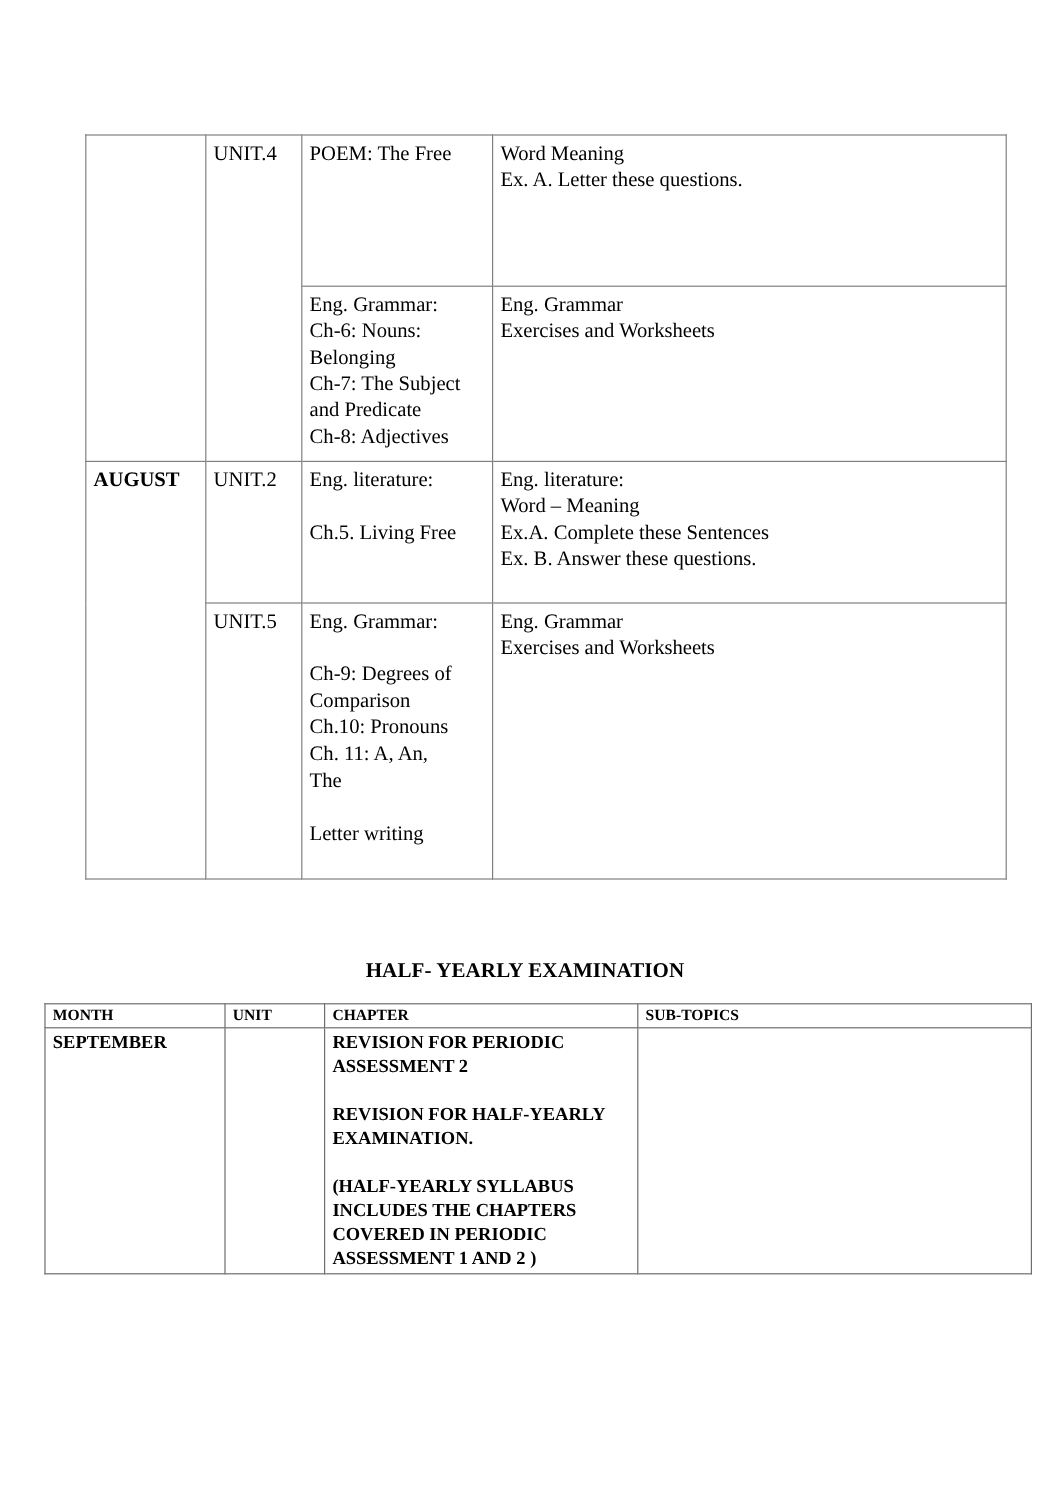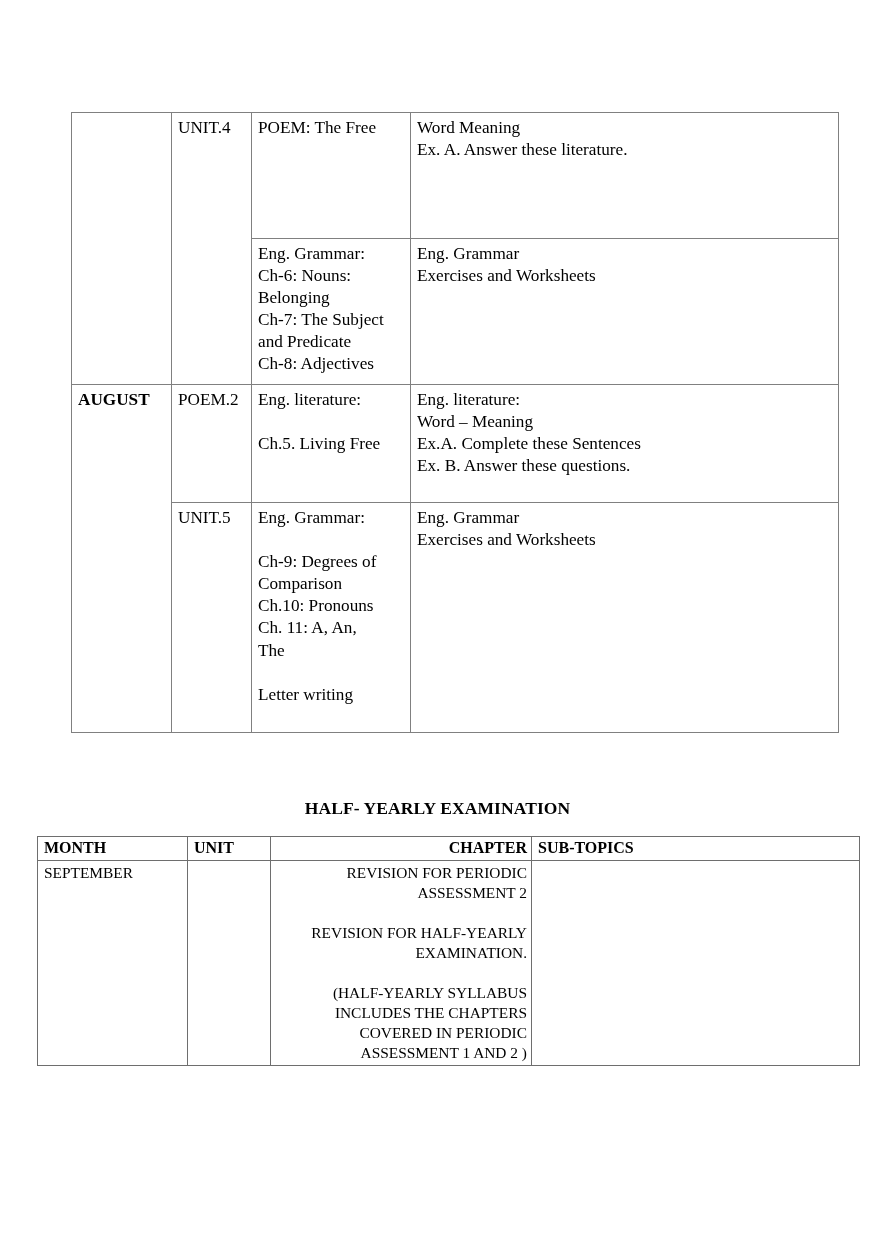--- a/index.html
+++ b/index.html
@@ -68,30 +68,30 @@
     vertical-align: top;
     padding: 2px 4px 2px 6px;
     font-size: 15.4px;
     line-height: 1.3;
     font-family: "Liberation Serif", "DejaVu Serif", serif;
     text-align: left;
     font-weight: normal;
   }
   .tbl2 th {
     font-weight: bold;
-    font-size: 16px;
+    font-size: 13px;
     padding-top: 1px;
     padding-bottom: 1px;
   }
   .tbl2 .d-month { width: 150px; }
   .tbl2 .d-unit  { width: 83px; margin-top: 44px; }
-  .tbl2 .d-chap  { width: 261px; text-align: right; }
+  .tbl2 .d-chap  { width: 261px; }
   .tbl2 .d-sub   { width: 328px; }
   .tbl2 .body-cell { height: 192px; }
-  .tbl2 .cell-txt { white-space: pre-line; }
+  .tbl2 .cell-txt { white-space: pre-line; font-weight: bold; }
 </style>
 </head>
 <body>
 
 <table class="tbl1">
   <colgroup>
     <col class="c-month">
       <col class="c-unit">
       <col class="c-chap">
       <col class="c-sub">
@@ -100,21 +100,21 @@
     <tr>
       <td class="c-month" rowspan="2"></td>
       <td class="c-unit mid-v" rowspan="2">
         <span class="cell-txt">UNIT.4</span>
       </td>
       <td class="c-chap" style="height:118px">
         <span class="cell-txt">POEM: The Free</span>
       </td>
       <td class="c-sub">
         <span class="cell-txt">Word Meaning
-Ex. A. Answer these literature.</span>
+Ex. A. Letter these questions.</span>
       </td>
     </tr>
     <tr>
       <td class="c-chap" style="height:138px">
         <span class="cell-txt">Eng. Grammar:
 Ch-6: Nouns:
 Belonging
 Ch-7: The Subject
 and Predicate
 Ch-8: Adjectives</span>
@@ -122,21 +122,21 @@
       <td class="c-sub">
         <span class="cell-txt">Eng. Grammar
 Exercises and Worksheets</span>
       </td>
     </tr>
     <tr>
       <td class="c-month" rowspan="2">
         <span class="cell-txt">AUGUST</span>
       </td>
       <td class="c-unit">
-        <span class="cell-txt">POEM.2</span>
+        <span class="cell-txt">UNIT.2</span>
       </td>
       <td class="c-chap" style="height:110px">
         <span class="cell-txt">Eng. literature:
 
 Ch.5. Living Free</span>
       </td>
       <td class="c-sub">
         <span class="cell-txt">Eng. literature:
 Word – Meaning
  Ex.A. Complete these Sentences

